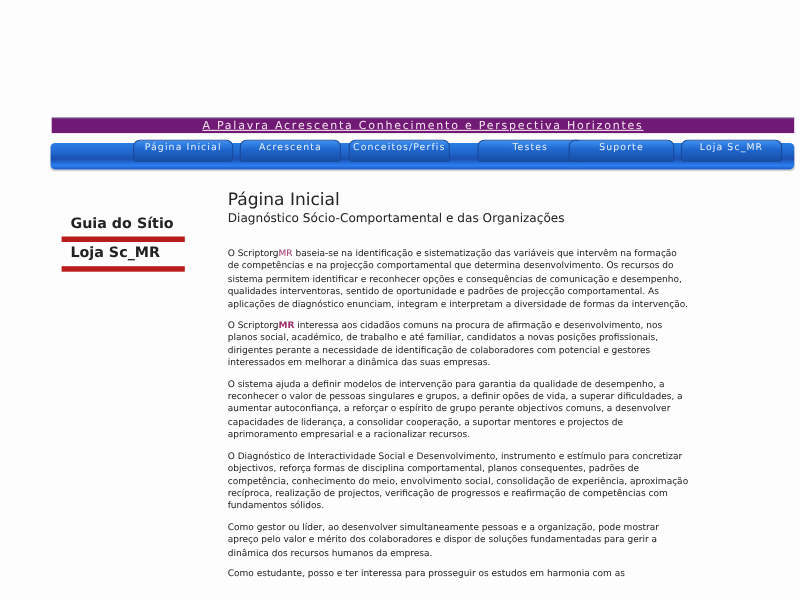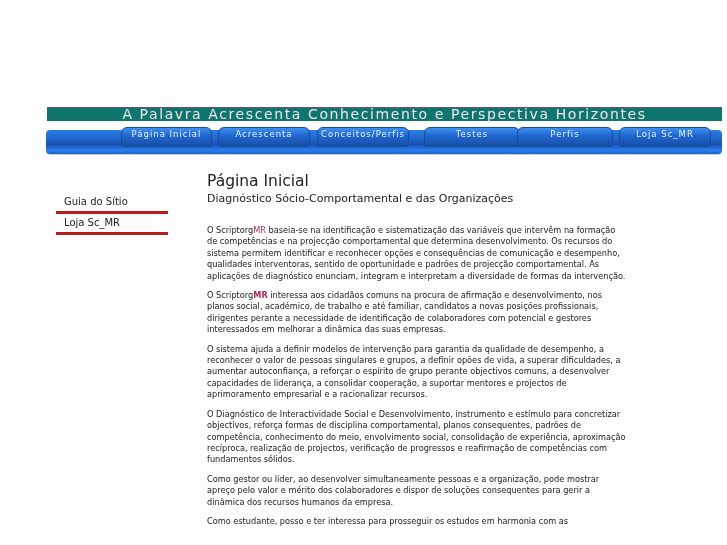--- a/index.html
+++ b/index.html
@@ -4,24 +4,24 @@
   <style>
     html, body { margin: 0; padding: 0; }
     body {
       width: 727px; height: 545px; overflow: hidden;
       background: #fdfdfd;
       font-family: "DejaVu Sans", sans-serif;
       position: relative;
     }
     .tagline-bar {
       position: absolute; left: 47px; top: 107px; width: 675px; height: 13px;
-      background: #0f766e;
+      background: #701a75;
       border-top: 1px solid #6a5080;
-      color: #f4e4ee; font-size: 14px; letter-spacing: 1.6px;
-      text-align: center; line-height: 13px;
+      color: #f4e4ee; font-size: 10px; letter-spacing: 1.6px;
+      text-align: center; line-height: 13px; text-decoration: underline;
     }
     .nav-bar {
       position: absolute; left: 46px; top: 124px; width: 676px; height: 31px;
     }
     .nav-base {
       position: absolute; left: 0; top: 6px; width: 676px; height: 24px;
       border-radius: 4px;
       background: linear-gradient(#2a7ee6 0%, #1f64c8 40%, #1a4fb0 60%, #2c7ef0 85%, #1b5cc4 100%);
       box-shadow: 0 1px 1px rgba(0,0,0,0.2);
     }
@@ -31,22 +31,22 @@
       background: linear-gradient(#3d8ff0 0%, #1f66cc 45%, #184fa8 100%);
       border: 1px solid #1a4a9a;
       color: #e8f0ff; font-size: 8.5px; letter-spacing: 1px;
       text-align: center; line-height: 13px;
       box-sizing: border-box; cursor: pointer;
     }
     .sidebar {
       position: absolute; left: 56px; top: 196px; width: 112px;
     }
     .side-item {
-      font-size: 10px; color: #222; padding: 3px 0 4px 8px;
-      border-bottom: 3px solid #b91c1c; cursor: pointer;
+      font-size: 13px; color: #222; padding: 3px 0 4px 8px;
+      border-bottom: 5px solid #b91c1c; cursor: pointer; font-weight: bold;
     }
     .side-item:first-child { padding-top: 0; }
     .main {
       position: absolute; left: 207px; top: 172px; width: 420px;
       color: #222;
     }
     .page-title { font-size: 15.5px; margin: 0; font-weight: normal; line-height: 19px; }
     .page-subtitle { font-size: 11px; margin: 0 0 19px 0; font-weight: normal; line-height: 15px; }
     .para { font-size: 8.2px; line-height: 11.4px; margin: 0 0 8px 0; white-space: pre-line; }
     .mr { color: #a0306a; }
@@ -55,35 +55,35 @@
 </head>
 <body>
 
 <div class="tagline-bar">A Palavra Acrescenta Conhecimento e Perspectiva Horizontes</div>
 
 <div class="nav-bar">
   <div class="nav-base"></div>
   <div class="nav-tab" style="left:75px;width:91px;">Página Inicial</div>
   <div class="nav-tab" style="left:172px;width:92px;">Acrescenta</div>
   <div class="nav-tab" style="left:271px;width:92px;">Conceitos/Perfis</div>
-  <div class="nav-tab" style="left:378px;width:96px;">Testes</div>
-  <div class="nav-tab" style="left:471px;width:96px;">Perfis</div>
+  <div class="nav-tab" style="left:388px;width:96px;">Testes</div>
+  <div class="nav-tab" style="left:471px;width:96px;">Suporte</div>
   <div class="nav-tab" style="left:573px;width:92px;">Loja Sc_MR</div>
 </div>
 
 <div class="sidebar">
   <div class="side-item">Guia do Sítio</div>
   <div class="side-item">Loja Sc_MR</div>
 </div>
 
 <div class="main">
   <h1 class="page-title">Página Inicial</h1>
   <h2 class="page-subtitle">Diagnóstico Sócio-Comportamental e das Organizações</h2>
 
   <p class="para"><span>O Scriptorg</span><span class="mr">MR</span><span> baseia-se na identificação e sistematização das variáveis que intervêm na formação de competências e na projecção comportamental que determina desenvolvimento. Os recursos do sistema permitem identificar e reconhecer opções e consequências de comunicação e desempenho, qualidades interventoras, sentido de oportunidade e padrões de projecção comportamental. As aplicações de diagnóstico enunciam, integram e interpretam a diversidade de formas da intervenção.</span></p>
 
   <p class="para"><span>O Scriptorg</span><span class="mr bold">MR</span><span> interessa aos cidadãos comuns na procura de afirmação e desenvolvimento, nos planos social, académico, de trabalho e até familiar, candidatos a novas posições profissionais, dirigentes perante a necessidade de identificação de colaboradores com potencial e gestores interessados em melhorar a dinâmica das suas empresas.</span></p>
 
   <p class="para">O sistema ajuda a definir modelos de intervenção para garantia da qualidade de desempenho, a reconhecer o valor de pessoas singulares e grupos, a definir opões de vida, a superar dificuldades, a aumentar autoconfiança, a reforçar o espírito de grupo perante objectivos comuns, a desenvolver capacidades de liderança, a consolidar cooperação, a suportar mentores e projectos de aprimoramento empresarial e a racionalizar recursos.</p>
   <p class="para">O Diagnóstico de Interactividade Social e Desenvolvimento, instrumento e estímulo para concretizar  objectivos, reforça formas de disciplina comportamental,  planos consequentes, padrões de competência, conhecimento do meio, envolvimento social, consolidação de experiência, aproximação recíproca, realização de projectos, verificação de progressos e reafirmação de competências com fundamentos sólidos.</p>
-  <p class="para">Como gestor ou líder, ao desenvolver simultaneamente pessoas e a organização, pode mostrar apreço pelo valor e mérito dos colaboradores e dispor de soluções consequentes para gerir a dinâmica dos recursos humanos da empresa.</p>
+  <p class="para">Como gestor ou líder, ao desenvolver simultaneamente pessoas e a organização, pode mostrar apreço pelo valor e mérito dos colaboradores e dispor de soluções fundamentadas para gerir a dinâmica dos recursos humanos da empresa.</p>
   <p class="para">Como estudante, posso e ter interessa para prosseguir os estudos em harmonia com as</p>
 </div>
 
 </body></html>

